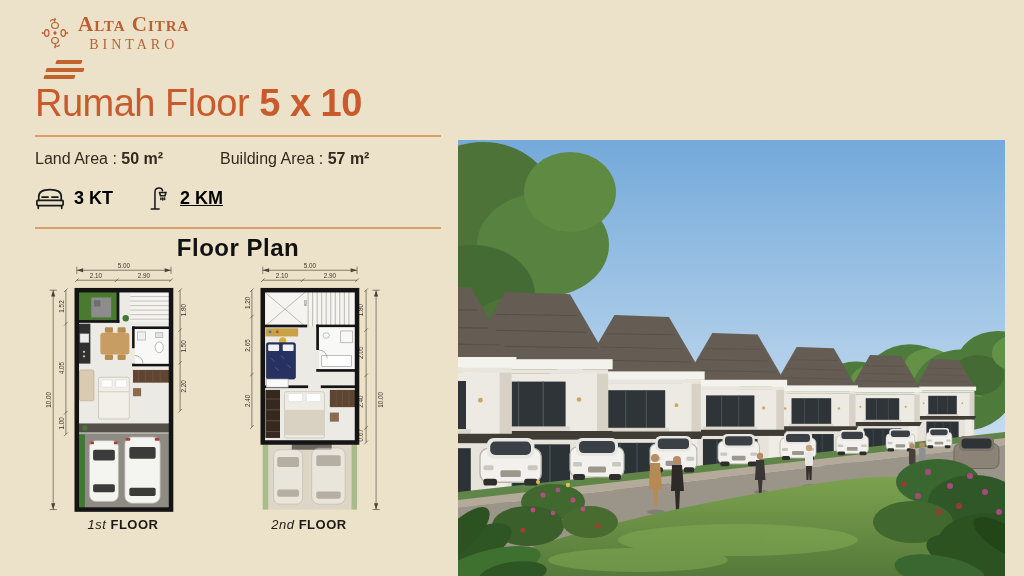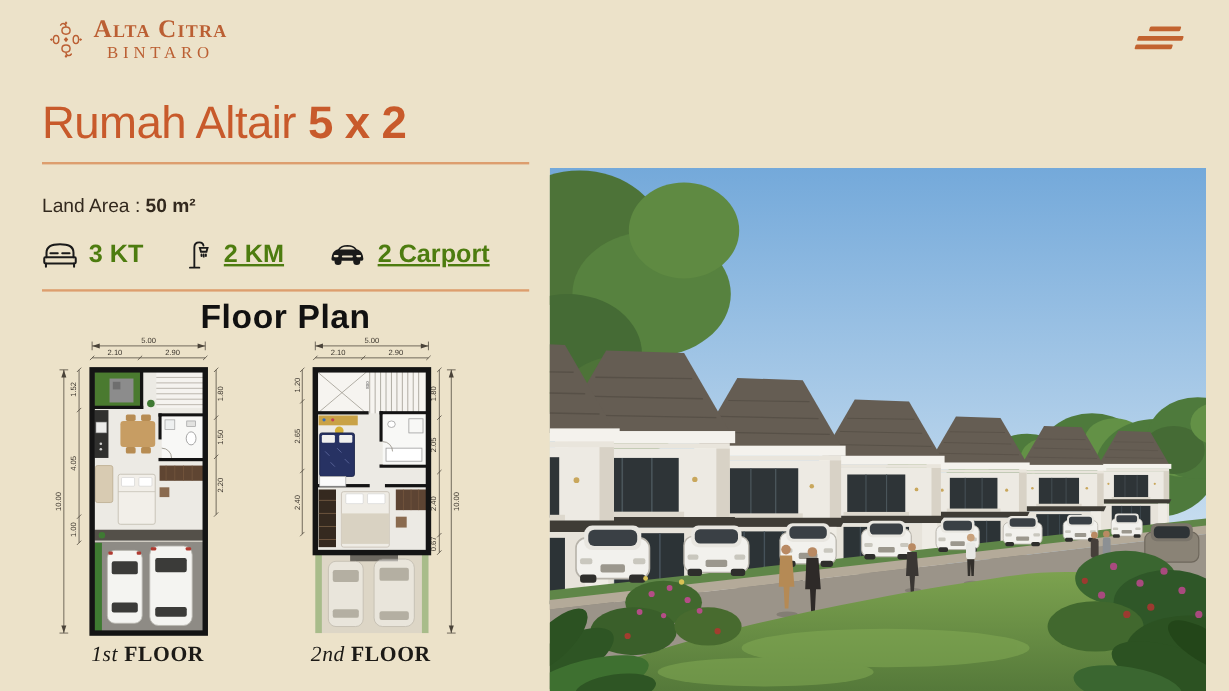--- a/index.html
+++ b/index.html
@@ -6,52 +6,52 @@
   html,body { width:1024px; height:576px; overflow:hidden; }
   body {
     position:relative;
     background:#ece2c9;
     font-family:"Liberation Sans", sans-serif;
     color:#30281d;
   }
 
   
   .header { position:absolute; top:14px; left:40px; right:34px;
-    display:flex; justify-content:space-between; align-items:flex-start; }
+    display:flex; justify-content:space-between; align-items:flex-start;flex-direction:column; }
   .brand { display:flex; align-items:center; gap:8px; }
   .brand-text { display:flex; flex-direction:column; align-items:center; line-height:1; }
   .brand-name { font-family:"Liberation Serif", serif; font-variant:small-caps;
     font-size:21px; font-weight:600; letter-spacing:1px; color:#bb5f33; }
   .brand-sub { font-family:"Liberation Serif", serif; font-size:14px;
     letter-spacing:4px; color:#bb5f33; margin-top:3px; }
   .menu-btn { background:none; border:none; cursor:pointer; padding:4px; margin-top:4px; }
   .menu-btn .bar { display:block; height:3.5px; background:#c2632f; border-radius:1px;
     margin-bottom:4px; transform:skewX(-18deg); }
   .menu-btn .b1 { width:26px; margin-left:12px; }
   .menu-btn .b2 { width:38px; margin-left:2px; }
   .menu-btn .b3 { width:31px; margin-left:0; }
 
   
   .left-col { position:absolute; left:35px; top:84px; width:406px; }
   .title { font-size:38px; color:#c85a2b; font-weight:400; letter-spacing:-0.5px; line-height:1.05; }
   .title b { font-weight:700; }
   .divider { border:none; height:2px; background:#dd9e6e; margin-top:11px; }
-  .specs { display:flex; margin-top:27px; font-size:16px; color:#33291e; }
+  .specs { display:flex; margin-top:13px; font-size:16px; color:#33291e; }
   .spec-land { width:185px; }
   .spec b { font-weight:700; }
   .features { display:flex; align-items:center; margin-top:17px; }
-  .feature { display:flex; align-items:center; gap:9px; font-size:21px; font-weight:600; color:#4d7c0f; }
+  .feature { display:flex; align-items:center; gap:9px; font-size:18px; font-weight:600; color:#000000; }
   .feature + .feature { margin-left:36px;text-decoration:underline; }
   .feature svg { display:block; }
   .divider2 { margin-top:15px; }
-  .fp-heading { font-size:28px; font-weight:600; color:#111; text-align:center; margin-top:5px; letter-spacing:0.5px; }
+  .fp-heading { font-size:24px; font-weight:600; color:#111; text-align:center; margin-top:5px; letter-spacing:0.5px; }
   .plans { display:flex; gap:10px; margin-top:1px; }
   .plan-fig { width:176px; display:flex; flex-direction:column; align-items:center; }
   .plan-svg { width:174px; height:252px; display:block; }
-  .plan-cap { font-size:18px; color:#1c1a16; margin-top:2px; letter-spacing:0.5px;font-family:Liberation Serif, serif; }
+  .plan-cap { font-size:13px; color:#1c1a16; margin-top:2px; letter-spacing:0.5px; }
   .cap-prefix { font-style:italic; font-weight:400; }
   .cap-suffix { font-weight:700; }
 
   
   .dim line { stroke:#4a4339; stroke-width:0.7; }
   .dim polygon { fill:#4a4339; }
   .dim text { fill:#3a342c; font-size:7px; font-family:"Liberation Sans", sans-serif; }
   .wall { fill:none; stroke:#141414; stroke-width:5; }
   .iwall { fill:#141414; }
   .arc { fill:none; stroke:#8b857a; stroke-width:0.7; }
@@ -86,28 +86,32 @@
     </div>
   </div>
   <button class="menu-btn" aria-label="menu">
     <span class="bar b1"></span>
     <span class="bar b2"></span>
     <span class="bar b3"></span>
   </button>
 </header>
 
 <section class="left-col">
-  <h1 class="title"><span>Rumah Altair</span> <b>5 x 2</b></h1>
+  <h1 class="title"><span>Rumah Floor</span> <b>5 x 10</b></h1>
 
   <hr class="divider">
 
   <div class="specs">
     <div class="spec spec-land">
       <span>Land Area :</span>
       <b>50 m²</b>
+    </div>
+    <div class="spec">
+      <span>Building Area :</span>
+      <b>57 m²</b>
     </div>
   </div>
 
   <div class="features">
     <div class="feature">
       <svg width="30" height="23" viewBox="0 0 32 24">
         <g fill="none" stroke="#1a1a1a" stroke-width="1.8" stroke-linecap="round">
           <path d="M4 14 V10 C4 4 9 2.5 16 2.5 C23 2.5 28 4 28 10 V14"></path>
           <rect x="2" y="14" width="28" height="5.5" rx="1"></rect>
           <path d="M3.5 19.5 V22.5 M28.5 19.5 V22.5"></path>
@@ -119,34 +123,20 @@
     <div class="feature">
       <svg width="22" height="27" viewBox="0 0 24 28">
         <g fill="none" stroke="#1a1a1a" stroke-width="1.7" stroke-linecap="round">
           <path d="M6.5 25 V7 C6.5 4 8.5 2.5 11 2.5 C13 2.5 14.5 3.5 14.8 5.5"></path>
           <path d="M11.5 7.5 H18.5 L17.5 11 H12.5 Z"></path>
           <path d="M13 13.5 V15 M15 13.5 V15.5 M17 13.5 V15"></path>
           <path d="M2.5 25.5 H11"></path>
         </g>
       </svg>
       <span>2 KM</span>
-    </div>
-    <div class="feature">
-      <svg width="33" height="22" viewBox="0 0 36 24">
-        <g fill="#1a1a1a">
-          <path d="M4 13 C4.8 9.5 7 8 9.5 7.3 C11.5 4.5 14 3.5 18 3.5 C22 3.5 24.5 4.5 26.5 7.3 C29 8 31.2 9.5 32 13 L32.5 16 C32.5 17 32 17.8 31 17.8 H5 C4 17.8 3.5 17 3.5 16 Z"></path>
-          <circle cx="9.5" cy="18.5" r="3.2"></circle>
-          <circle cx="26.5" cy="18.5" r="3.2"></circle>
-        </g>
-        <path d="M11 7.5 C12.5 5.5 14.8 5 18 5 C21.2 5 23.5 5.5 25 7.5 Z" fill="#ece2c9"></path>
-        <rect x="5.5" y="12.5" width="4.5" height="2" rx="1" fill="#ece2c9"></rect>
-        <rect x="26" y="12.5" width="4.5" height="2" rx="1" fill="#ece2c9"></rect>
-        <rect x="13" y="13" width="10" height="1.8" rx="0.9" fill="#ece2c9"></rect>
-      </svg>
-      <span>2 Carport</span>
     </div>
   </div>
 
   <hr class="divider divider2">
 
   <h2 class="fp-heading">Floor Plan</h2>
 
   <div class="plans">
 
     <figure class="plan-fig">

